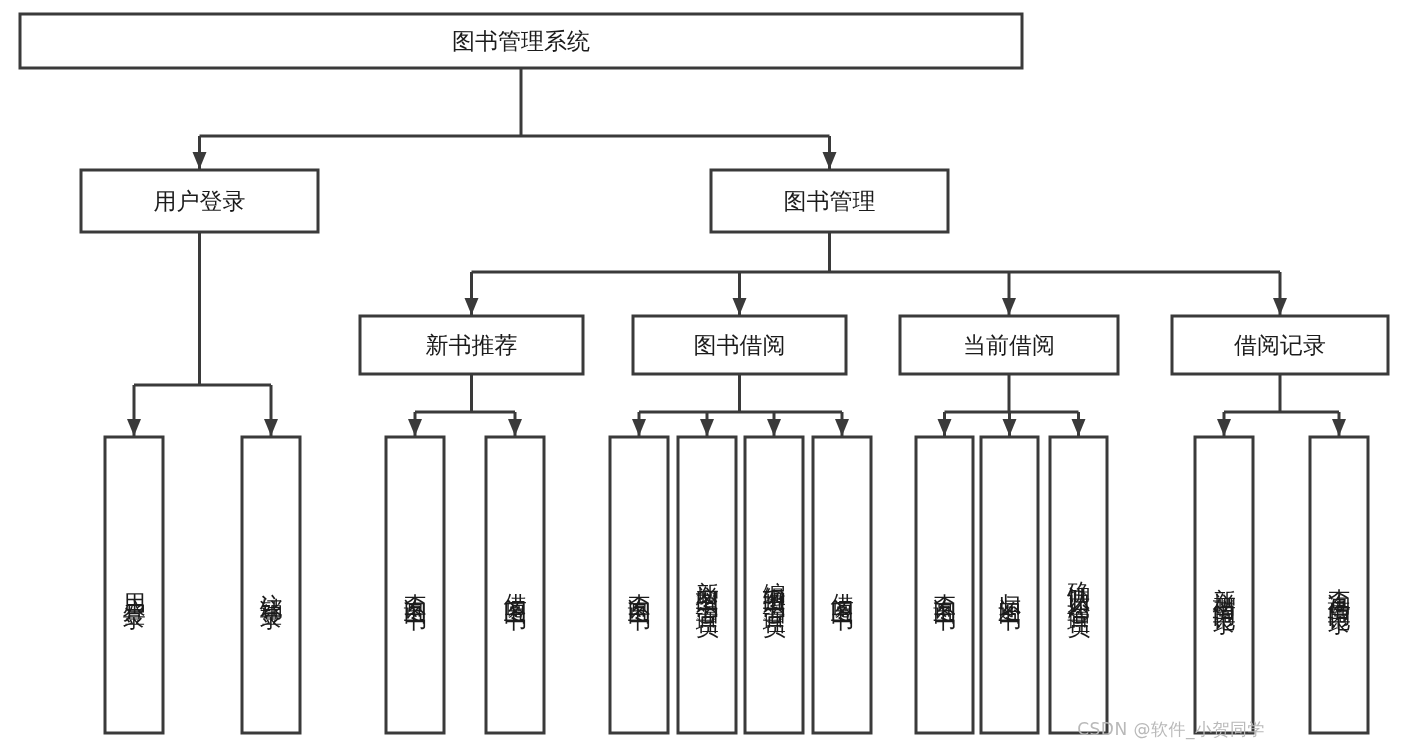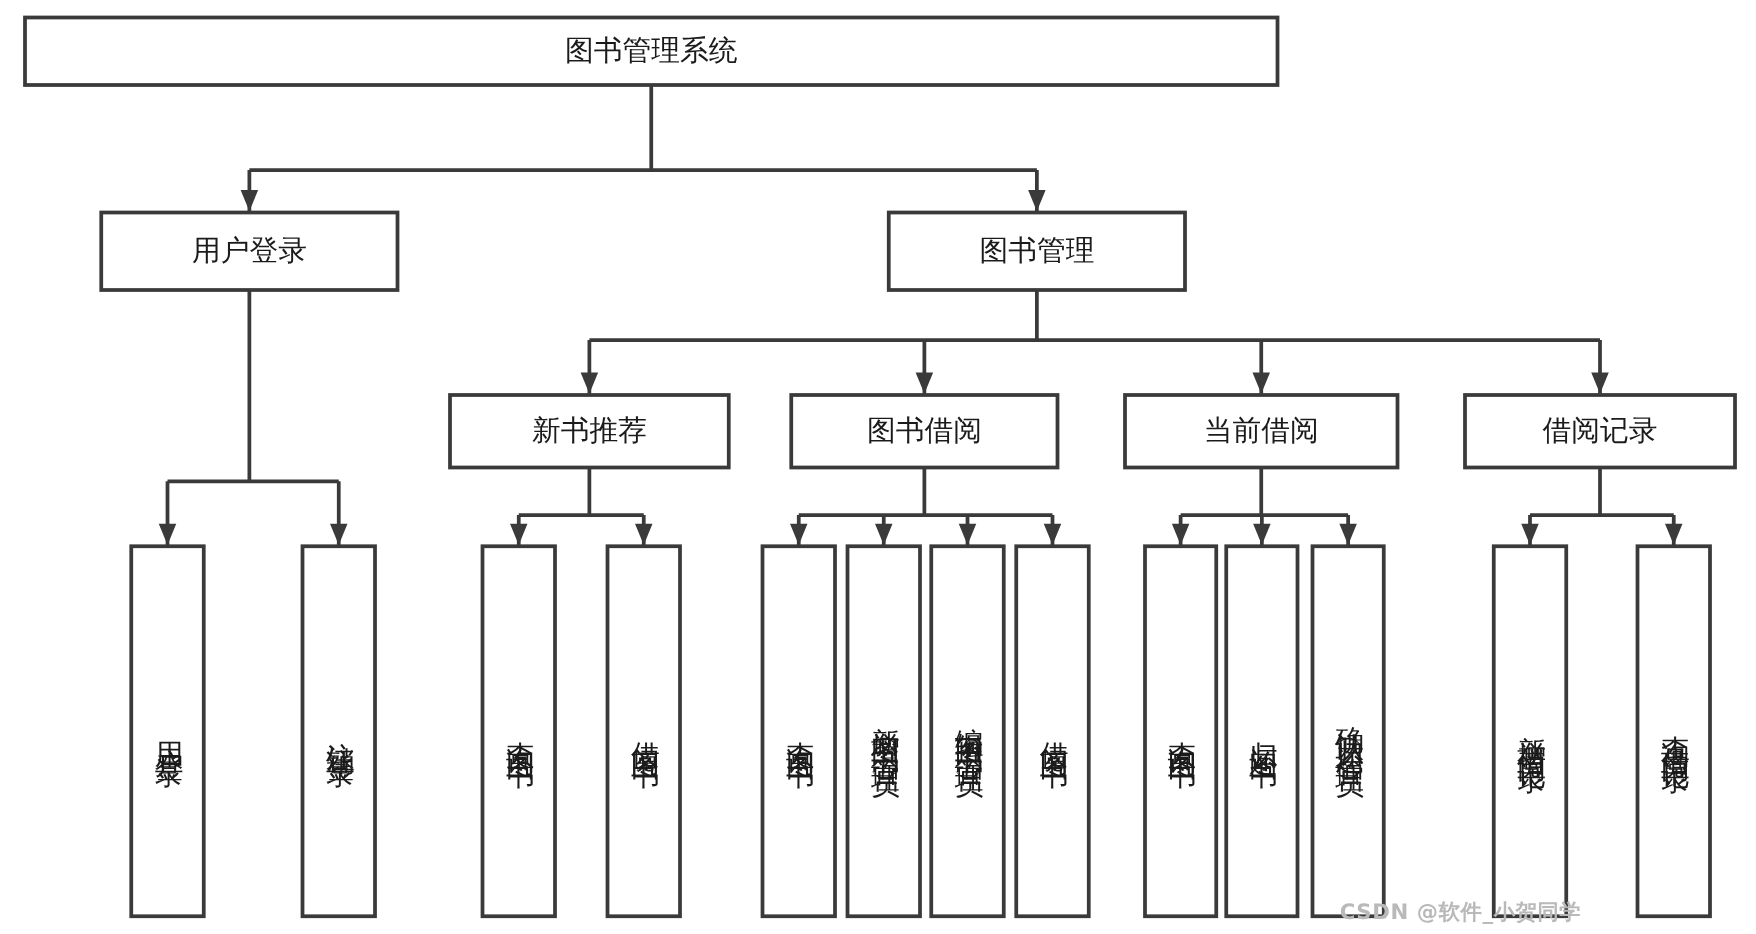--- a/index.html
+++ b/index.html
@@ -70,21 +70,20 @@
   }
   .watermark {
     position: absolute;
     right: 8px;
     bottom: 6px;
     font-family: "DejaVu Sans", "Liberation Sans", sans-serif;
     font-size: 17px;
     color: #b9b9b9;
     letter-spacing: 0.5px;
     white-space: nowrap;
-    font-weight: bold;
   }
 </style>
 </head>
 <body>
 
 <div id="diagram-root">
 
   <svg id="tree-svg" viewBox="0 0 1405 747">
     <defs>
       <marker id="arrow" viewBox="0 0 12 12" refX="6" refY="11" markerWidth="12" markerHeight="12" orient="auto-start-reverse">

